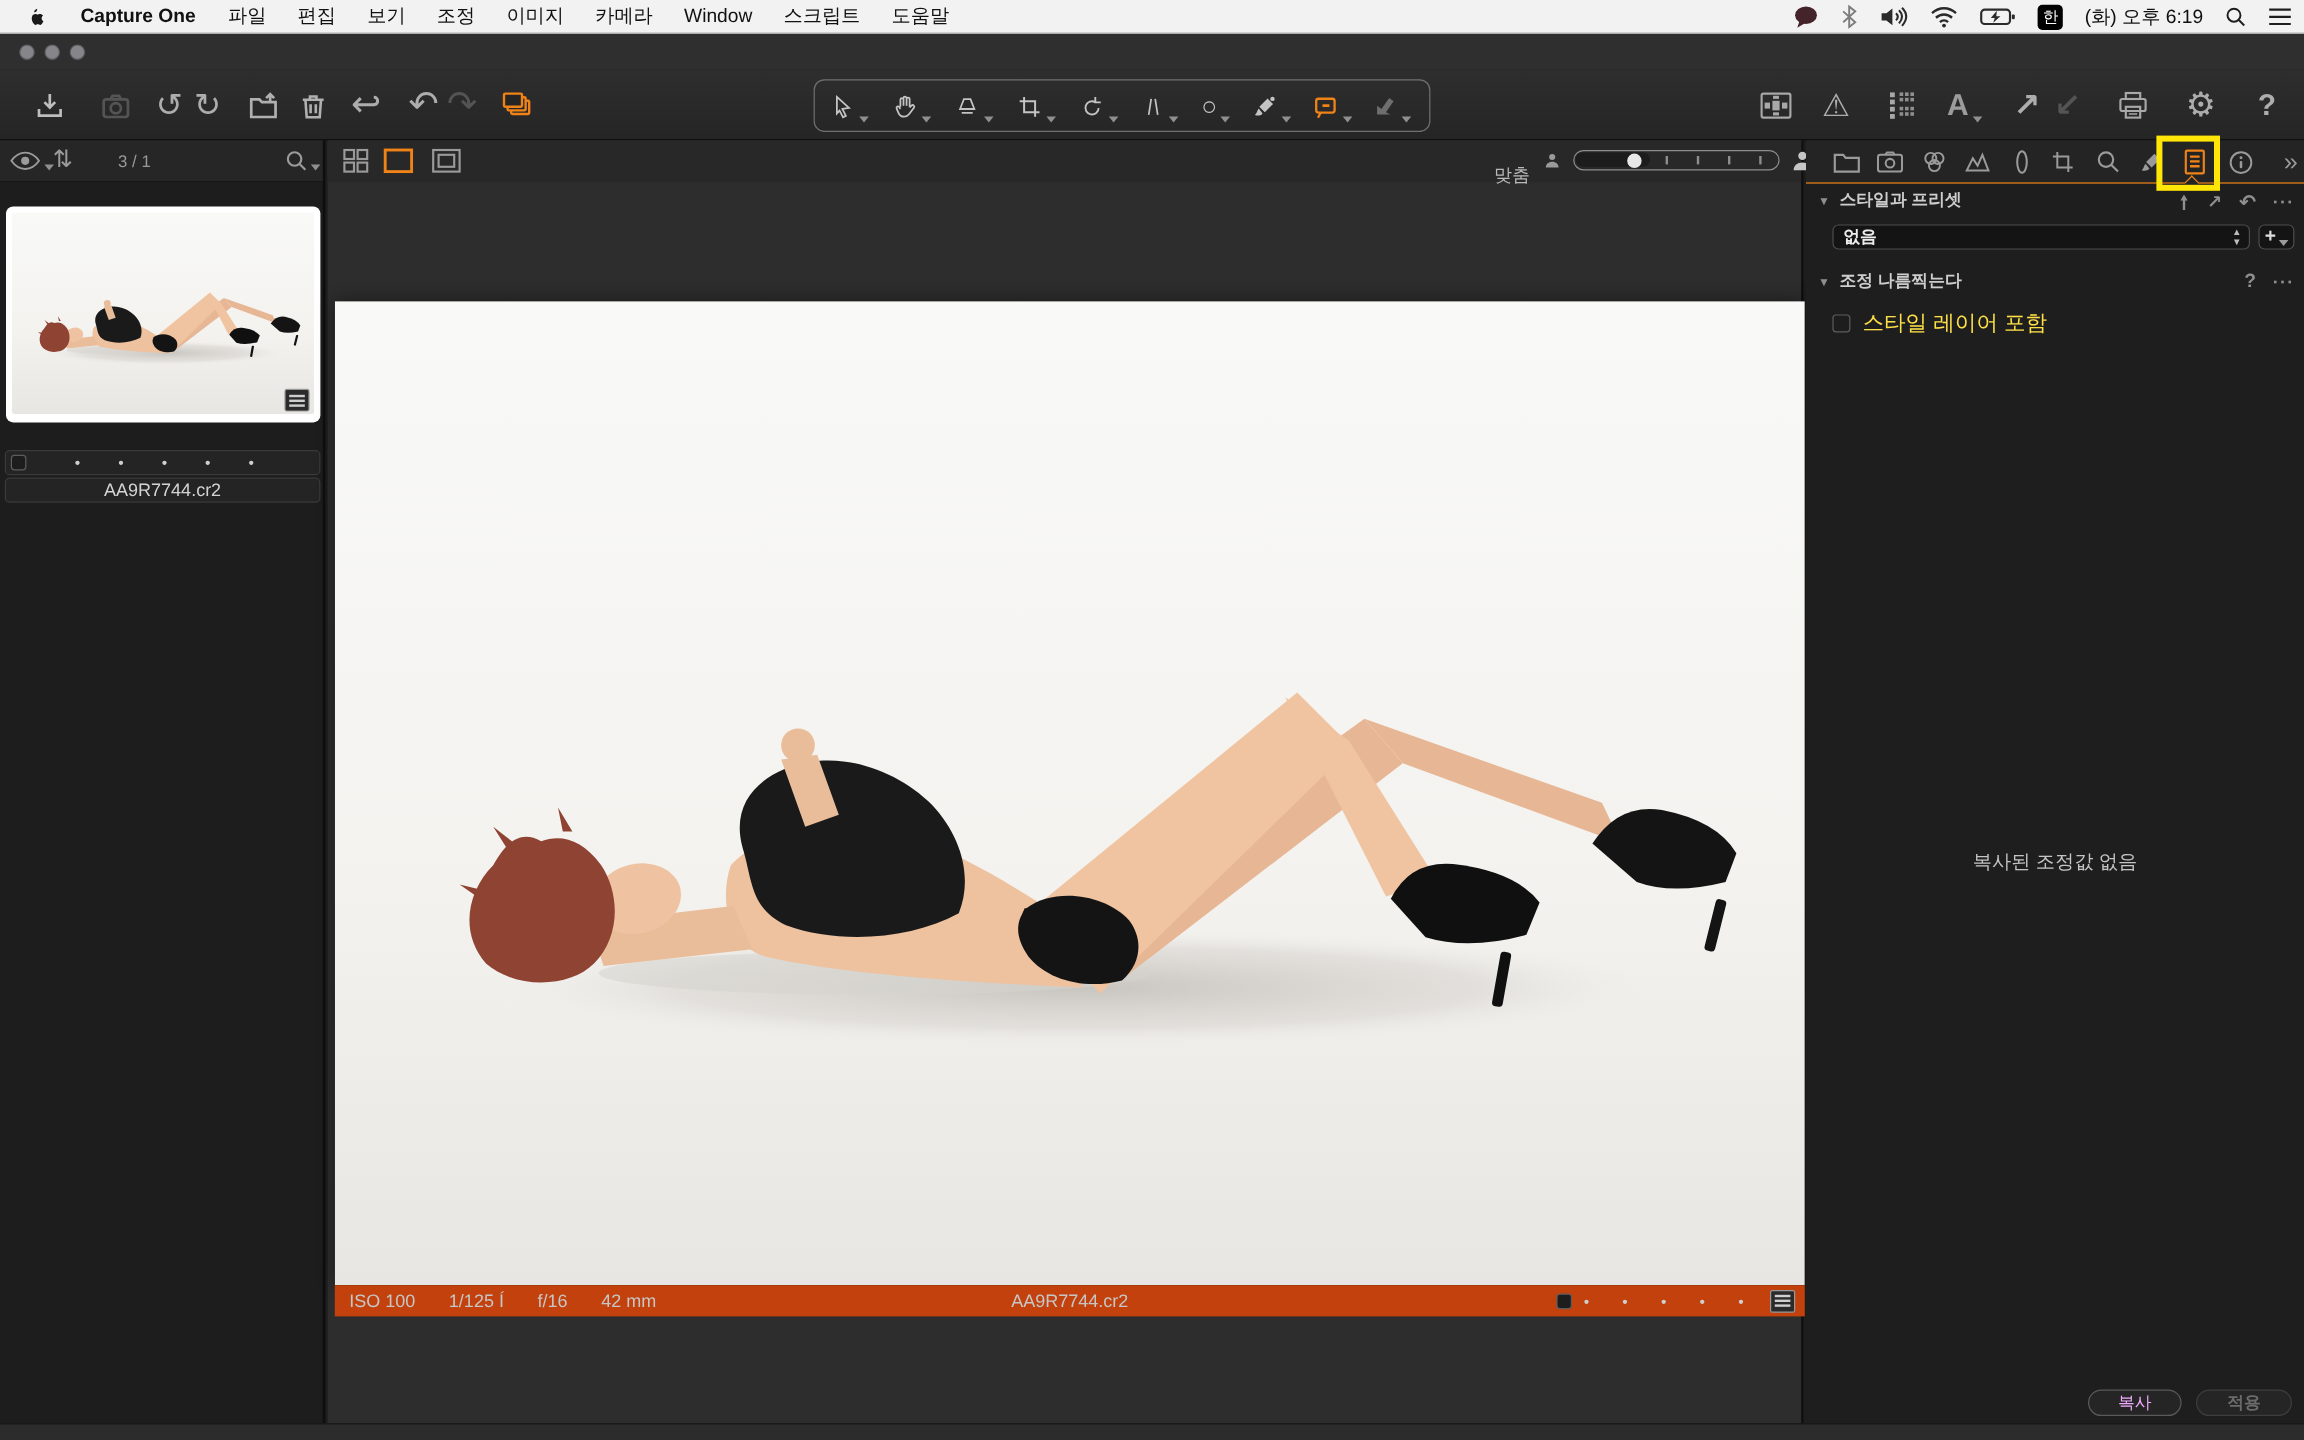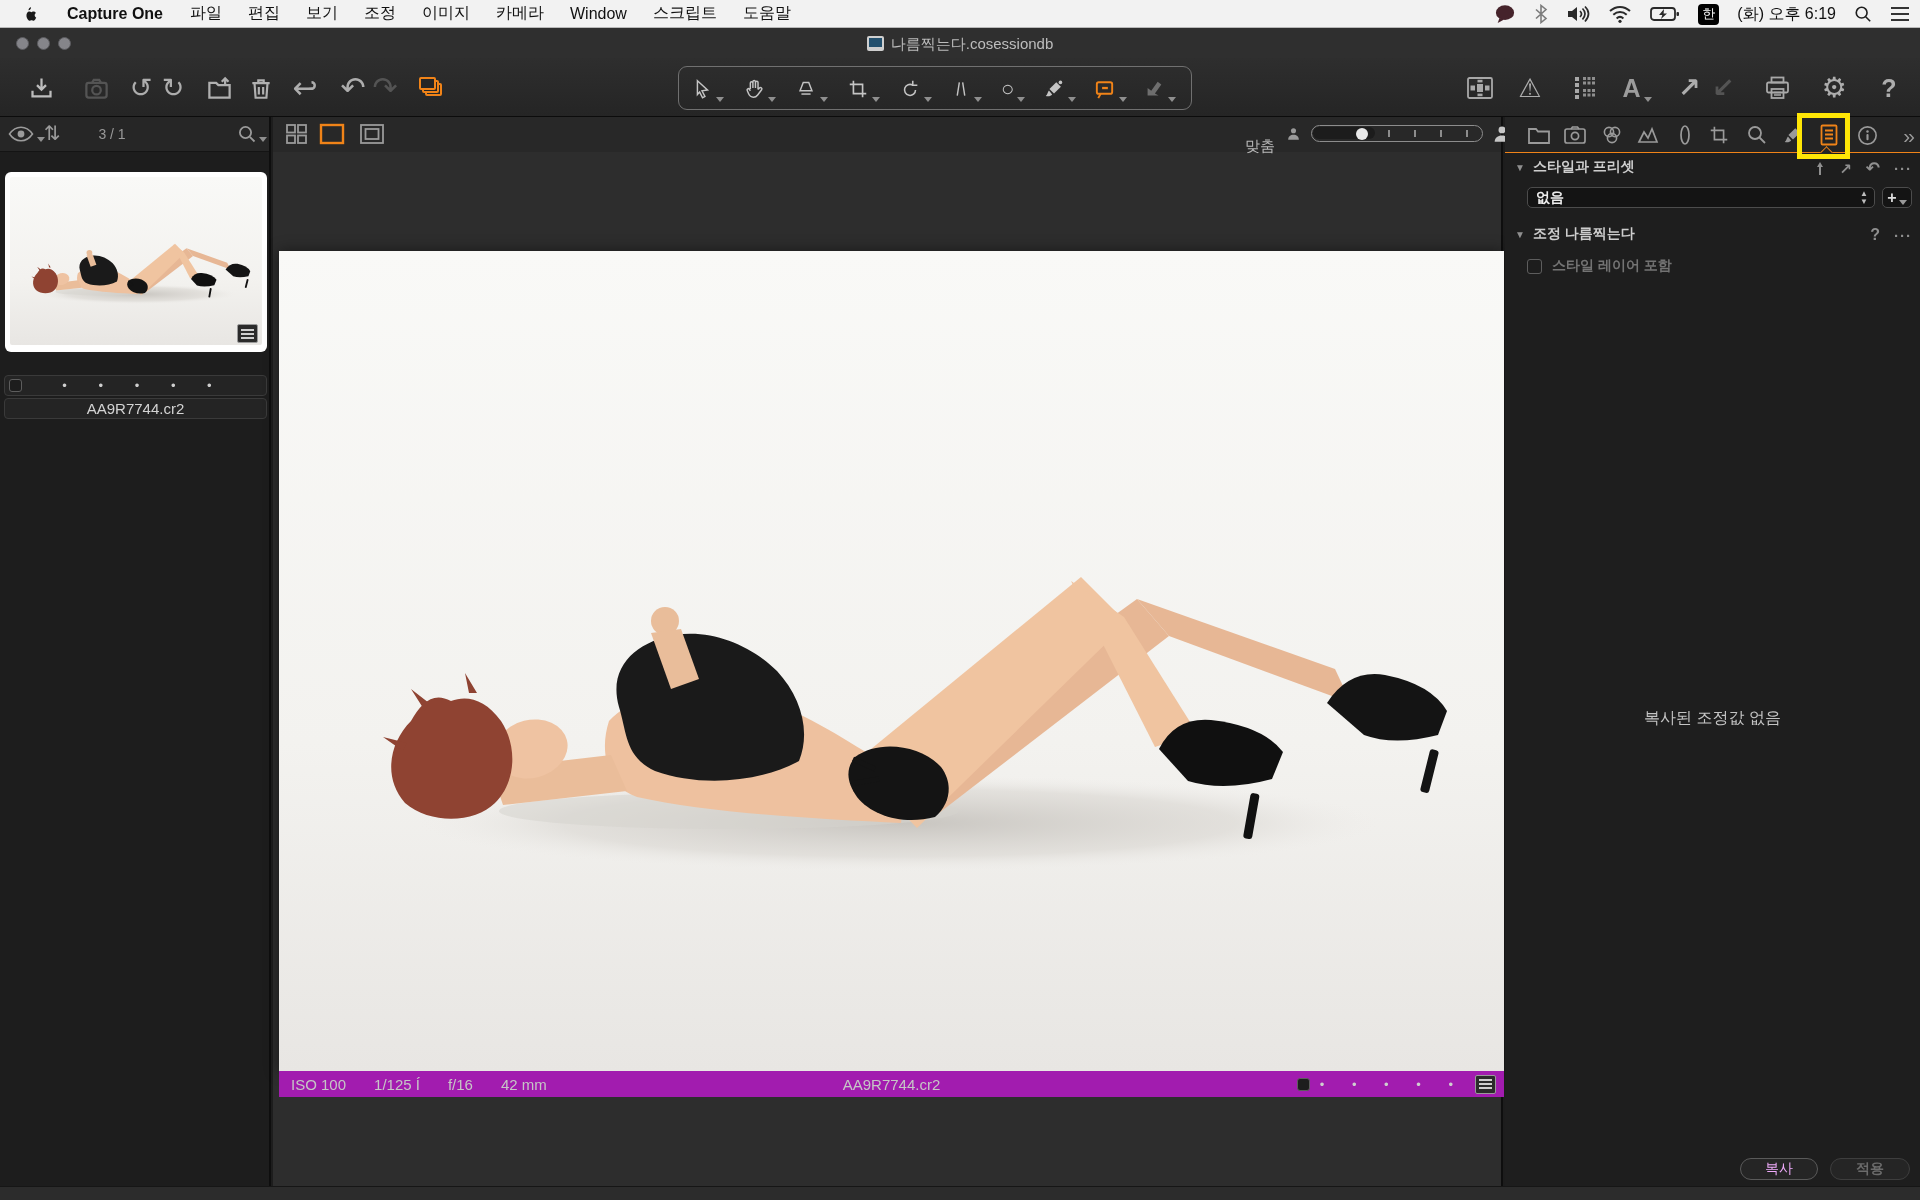--- a/index.html
+++ b/index.html
@@ -47,21 +47,21 @@
     border:1px solid #9a9a9a; border-radius:2px; display:flex; flex-direction:column; justify-content:center; gap:2px; padding:0 3px;}
   .mini-badge i { display:block; height:2px; background:#cfcfcf; }
   .striprow { position:absolute; left:4px; width:263px; height:21px; background:#242424;
     border:1px solid #3a3a3a; border-radius:4px; color:#d3d3d3; }
   .dots { letter-spacing:14px; font-size:13px; color:#cfcfcf; }
   .cbx { width:13px; height:13px; border:1px solid #5d5d5d; border-radius:3px; background:#1d1d1d; display:inline-block;}
   #viewer { position:absolute; left:273px; top:117px; width:1230px; height:1069px; background:#2d2d2d; border-right:2px solid #0e0e0e;}
   #vtoolbar { position:absolute; left:0; top:0; width:100%; height:35px; background:#282828;}
   .vt-ic { position:absolute; top:6px; }
   #photo-wrap { position:absolute; left:6px; top:134px; width:1225px; height:820px; box-shadow:0 0 14px rgba(0,0,0,.45);}
-  #infobar { position:absolute; left:6px; top:954px; width:1225px; height:26px; background:#a21caf;
+  #infobar { position:absolute; left:6px; top:954px; width:1225px; height:26px; background:#c2410c;
     color:#c6c6c6; font-size:15px; display:flex; align-items:center;}
   #infobar .exif { display:flex; gap:28px; margin-left:12px; }
   #infobar .fname { position:absolute; left:0; right:0; text-align:center;}
   #infobar .right-ctl { position:absolute; right:8px; display:flex; align-items:center; gap:10px;}
   #rightpanel { position:absolute; left:1505px; top:117px; width:415px; height:1069px; background:#1e1e1e; }
   #tabsrow { position:absolute; left:0; top:0; width:100%; height:36px; background:#242424;}
   .tab { position:absolute; top:6px; width:28px; height:24px; display:flex; align-items:center; justify-content:center;}
   #tab-underline { position:absolute; left:0; top:35px; width:100%; height:1px; background:#f08318;}
   #tab-caret { position:absolute; left:1822px; top:148px; width:9px; height:9px; background:#242424;
     border-left:1px solid #f08318; border-top:1px solid #f08318; transform:rotate(45deg); z-index:30;}
@@ -195,23 +195,20 @@
           </g>
         </svg>
     </span>
   </div>
 </div>
 
 <div id="titlebar">
   <span class="tl" style="left:16px"></span>
   <span class="tl" style="left:37px"></span>
   <span class="tl" style="left:58px"></span>
-  <div id="wintitle">
-    <span class="doc-ic"></span><span>나름찍는다.cosessiondb</span>
-  </div>
 </div>
 
 <div id="toolbar">
   <span class="tbico" style="left:24px">
     <svg width="27" height="27" viewBox="0 0 24 24" stroke="#bdbdbd" stroke-width="2" fill="none">
         <path d="M12 3v10M8 9l4 4 4-4"></path>
         <path d="M4 14v5h16v-5"></path>
       </svg>
   </span>
   <span class="tbico dim" style="left:79px">
@@ -563,21 +560,21 @@
 
   <div class="sec-head" style="top:108px">
     <span class="disc uni">▼</span><span>조정 나름찍는다</span>
     <span class="sec-icons" style="top:2px">
       <span class="uni" style="font-weight:bold; font-size:16px">?</span>
       <span class="uni" style="letter-spacing:1px">···</span>
     </span>
   </div>
   <div class="abs" style="left:22px; top:140px; display:flex; align-items:center; gap:10px;">
     <span class="cbx" style="width:15px; height:15px"></span>
-    <span style="color:#737373; font-size:14px; font-weight:bold">스타일 레이어 포함</span>
+    <span style="color:#fde047; font-size:18px; font-weight:normal">스타일 레이어 포함</span>
   </div>
 
   <div id="empty-msg">복사된 조정값 없음</div>
 
   <div class="pillbtn" style="left:235px; top:1041px; width:78px;">복사</div>
   <div class="pillbtn" style="left:325px; top:1041px; width:80px; color:#6b6b6b; border-color:#3e3e3e;font-weight:bold;">적용</div>
 </div>
 
 <div id="hl-box"></div>
 <div id="tab-caret"></div>

